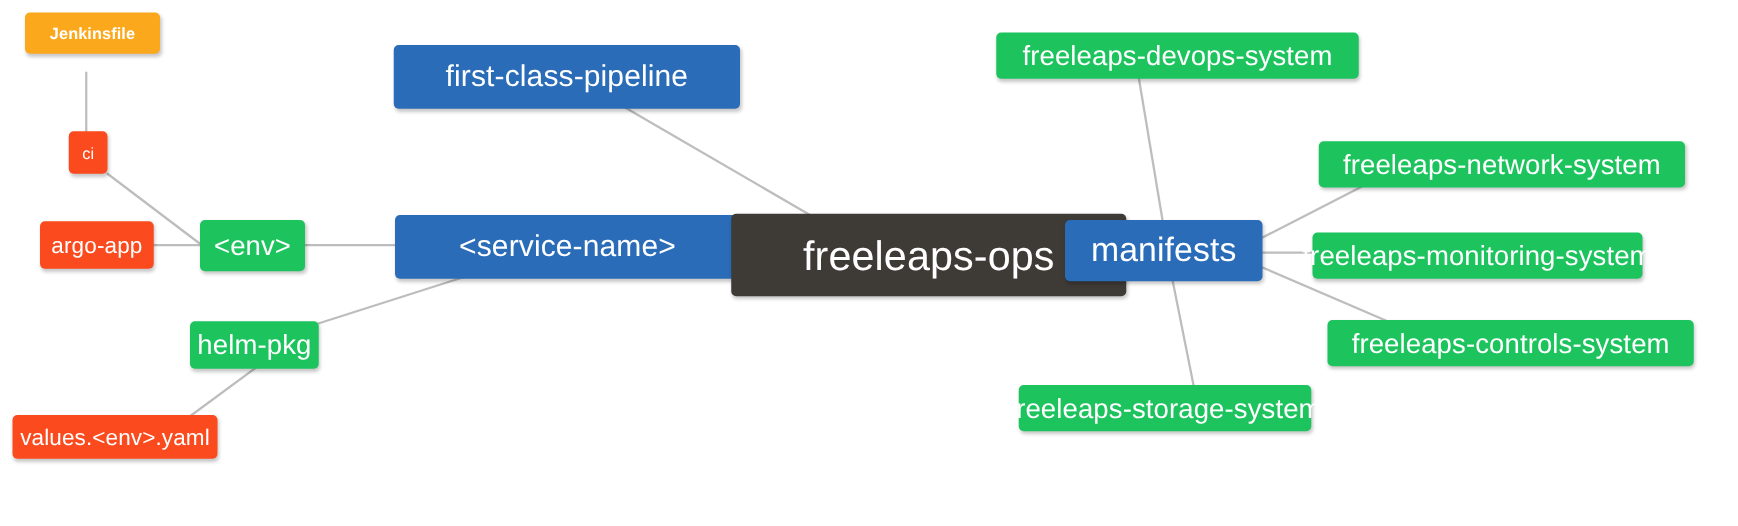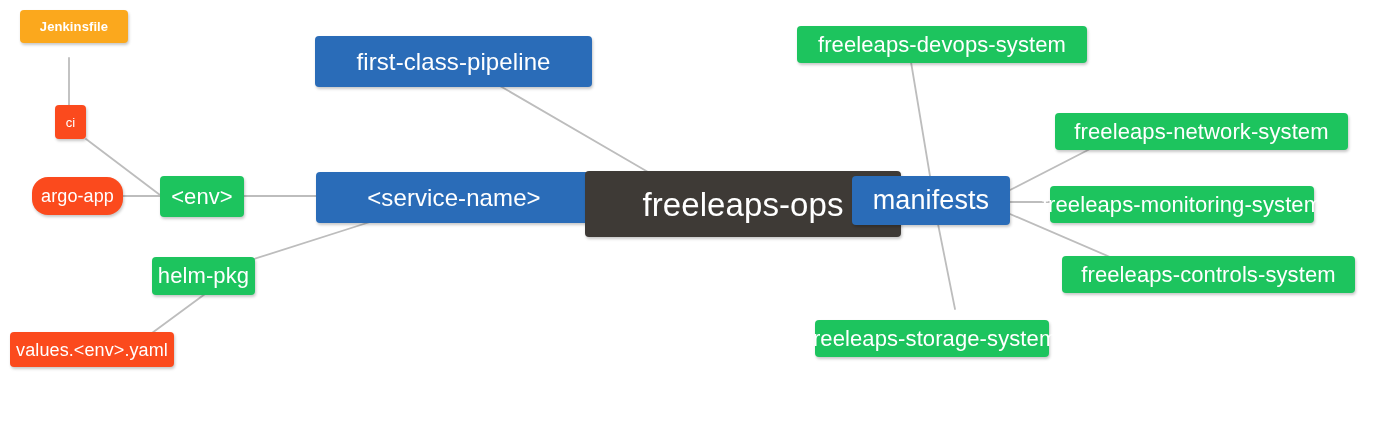--- a/index.html
+++ b/index.html
@@ -107,21 +107,21 @@
   </svg>
 
   <div class="node node-orange size-xs" style="left:20px; top:10px; width:108px; height:33px;font-weight:bold;">
     <span>Jenkinsfile</span>
   </div>
 
   <div class="node node-red size-xs" style="left:55px; top:105px; width:31px; height:34px;justify-content:center;">
     <span>ci</span>
   </div>
 
-  <div class="node node-red size-sm" style="left:32px; top:177px; width:91px; height:38px;border-radius:16px;">
+  <div class="node node-red size-sm" style="left:32px; top:177px; width:91px; height:38px;">
     <span>argo-app</span>
   </div>
 
   <div class="node node-green size-md" style="left:160px; top:176px; width:84px; height:41px;">
     <span>&lt;env&gt;</span>
   </div>
 
   <div class="node node-green size-md" style="left:152px; top:257px; width:103px; height:38px;">
     <span>helm-pkg</span>
   </div>
@@ -155,17 +155,17 @@
   </div>
 
   <div class="node node-green size-md" style="left:1050px; top:186px; width:264px; height:37px;">
     <span>freeleaps-monitoring-system</span>
   </div>
 
   <div class="node node-green size-md" style="left:1062px; top:256px; width:293px; height:37px;">
     <span>freeleaps-controls-system</span>
   </div>
 
-  <div class="node node-green size-md" style="left:815px; top:320px; width:234px; height:37px;">
+  <div class="node node-green size-md" style="left:815px; top:308px; width:234px; height:37px;">
     <span>freeleaps-storage-system</span>
   </div>
 
 </div>
 
 </body></html>

